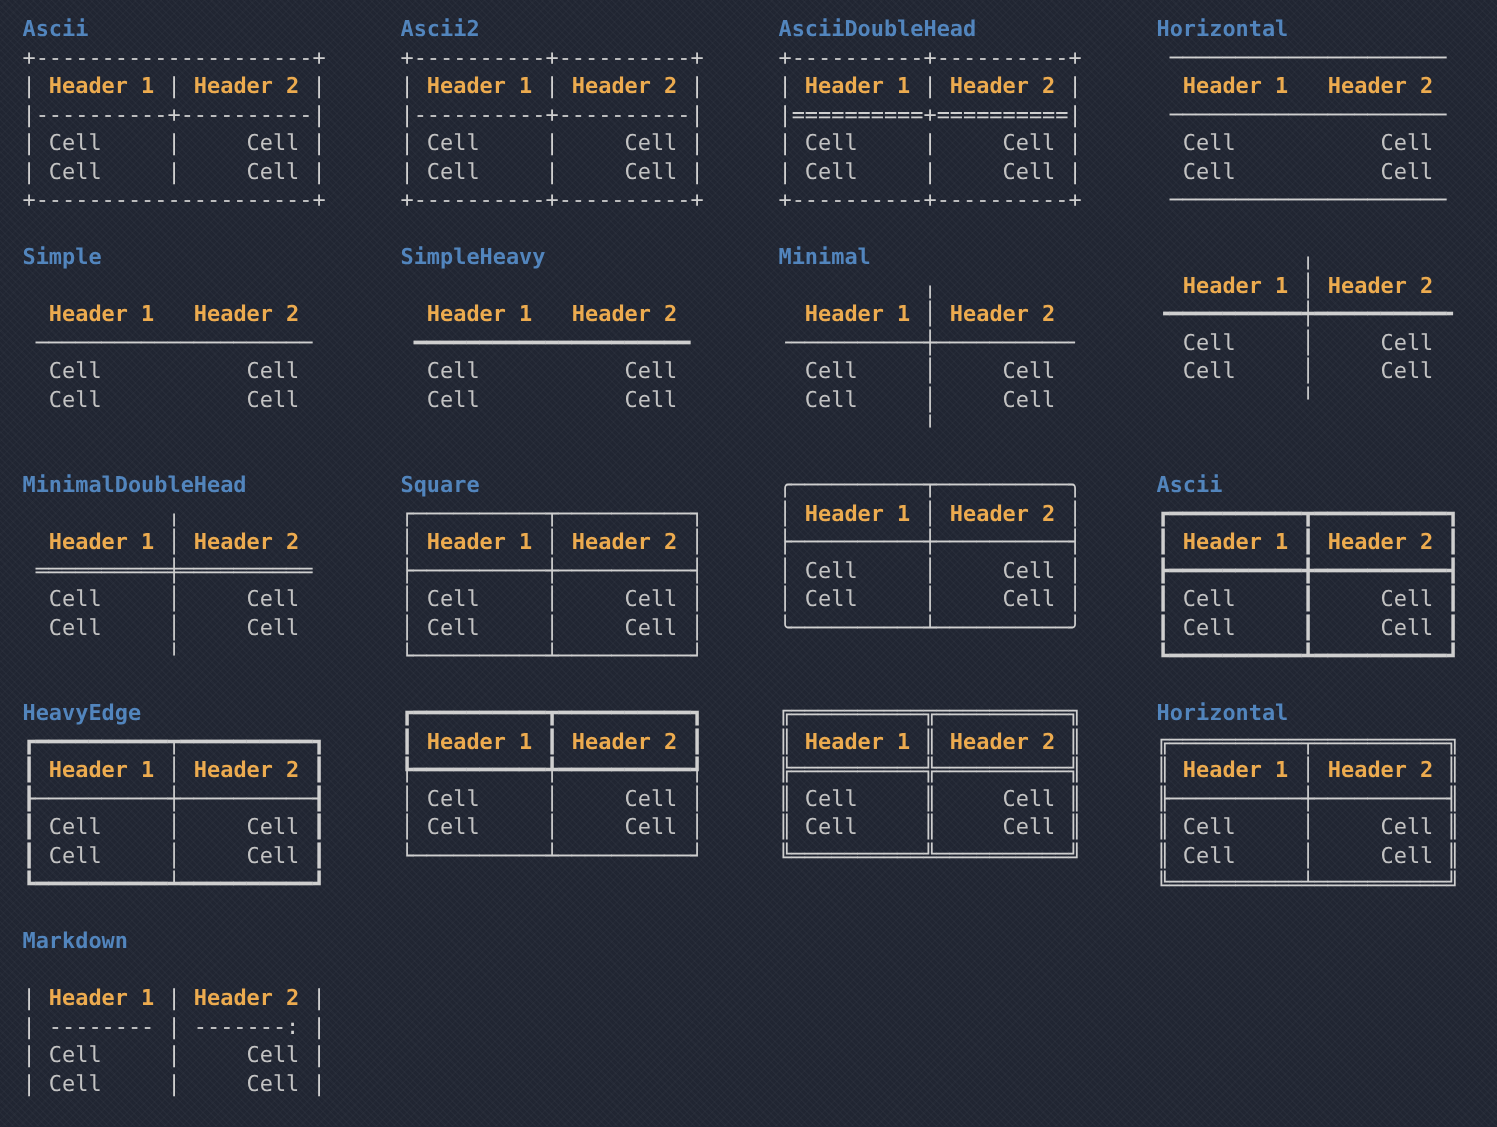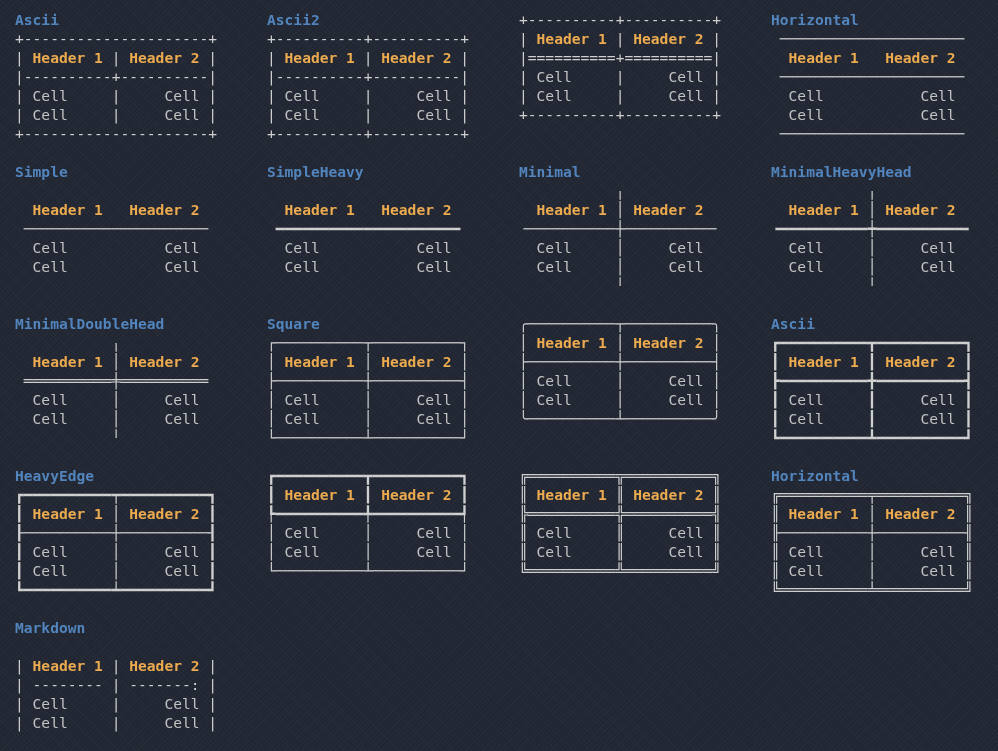--- a/index.html
+++ b/index.html
@@ -52,20 +52,21 @@
     <div class="title">Ascii2</div>
     <pre class="art"><span class="seg-border">+----------+----------+</span>
 <span class="seg-border">| </span><span class="seg-header">Header 1</span><span class="seg-border"> | </span><span class="seg-header">Header 2</span><span class="seg-border"> |</span>
 <span class="seg-border">|----------+----------|</span>
 <span class="seg-border">| </span><span class="seg-cell">Cell</span><span class="seg-border">     |     </span><span class="seg-cell">Cell</span><span class="seg-border"> |</span>
 <span class="seg-border">| </span><span class="seg-cell">Cell</span><span class="seg-border">     |     </span><span class="seg-cell">Cell</span><span class="seg-border"> |</span>
 <span class="seg-border">+----------+----------+</span></pre>
   </div>
 
   <div class="block">
+    <div class="title">AsciiDoubleHead</div>
     <pre class="art"><span class="seg-border">+----------+----------+</span>
 <span class="seg-border">| </span><span class="seg-header">Header 1</span><span class="seg-border"> | </span><span class="seg-header">Header 2</span><span class="seg-border"> |</span>
 <span class="seg-border">|==========+==========|</span>
 <span class="seg-border">| </span><span class="seg-cell">Cell</span><span class="seg-border">     |     </span><span class="seg-cell">Cell</span><span class="seg-border"> |</span>
 <span class="seg-border">| </span><span class="seg-cell">Cell</span><span class="seg-border">     |     </span><span class="seg-cell">Cell</span><span class="seg-border"> |</span>
 <span class="seg-border">+----------+----------+</span></pre>
   </div>
 
   <div class="block">
     <div class="title">Horizontal</div>
@@ -101,21 +102,20 @@
     <div class="title">Minimal</div>
     <pre class="art"><span class="seg-border">           ╷           </span>
 <span class="seg-border">  </span><span class="seg-header">Header 1</span><span class="seg-border"> │ </span><span class="seg-header">Header 2</span><span class="seg-border">  </span>
 <span class="seg-border">╶──────────┼──────────╴</span>
 <span class="seg-border">  </span><span class="seg-cell">Cell</span><span class="seg-border">     │     </span><span class="seg-cell">Cell</span><span class="seg-border">  </span>
 <span class="seg-border">  </span><span class="seg-cell">Cell</span><span class="seg-border">     │     </span><span class="seg-cell">Cell</span><span class="seg-border">  </span>
 <span class="seg-border">           ╵           </span></pre>
   </div>
 
   <div class="block">
-    <div class="title">MinimalHeavyHead</div>
     <pre class="art"><span class="seg-border">           ╷           </span>
 <span class="seg-border">  </span><span class="seg-header">Header 1</span><span class="seg-border"> │ </span><span class="seg-header">Header 2</span><span class="seg-border">  </span>
 <span class="seg-border">╺━━━━━━━━━━┿━━━━━━━━━━╸</span>
 <span class="seg-border">  </span><span class="seg-cell">Cell</span><span class="seg-border">     │     </span><span class="seg-cell">Cell</span><span class="seg-border">  </span>
 <span class="seg-border">  </span><span class="seg-cell">Cell</span><span class="seg-border">     │     </span><span class="seg-cell">Cell</span><span class="seg-border">  </span>
 <span class="seg-border">           ╵           </span></pre>
   </div>
 
   <div class="block">
     <div class="title">MinimalDoubleHead</div>

